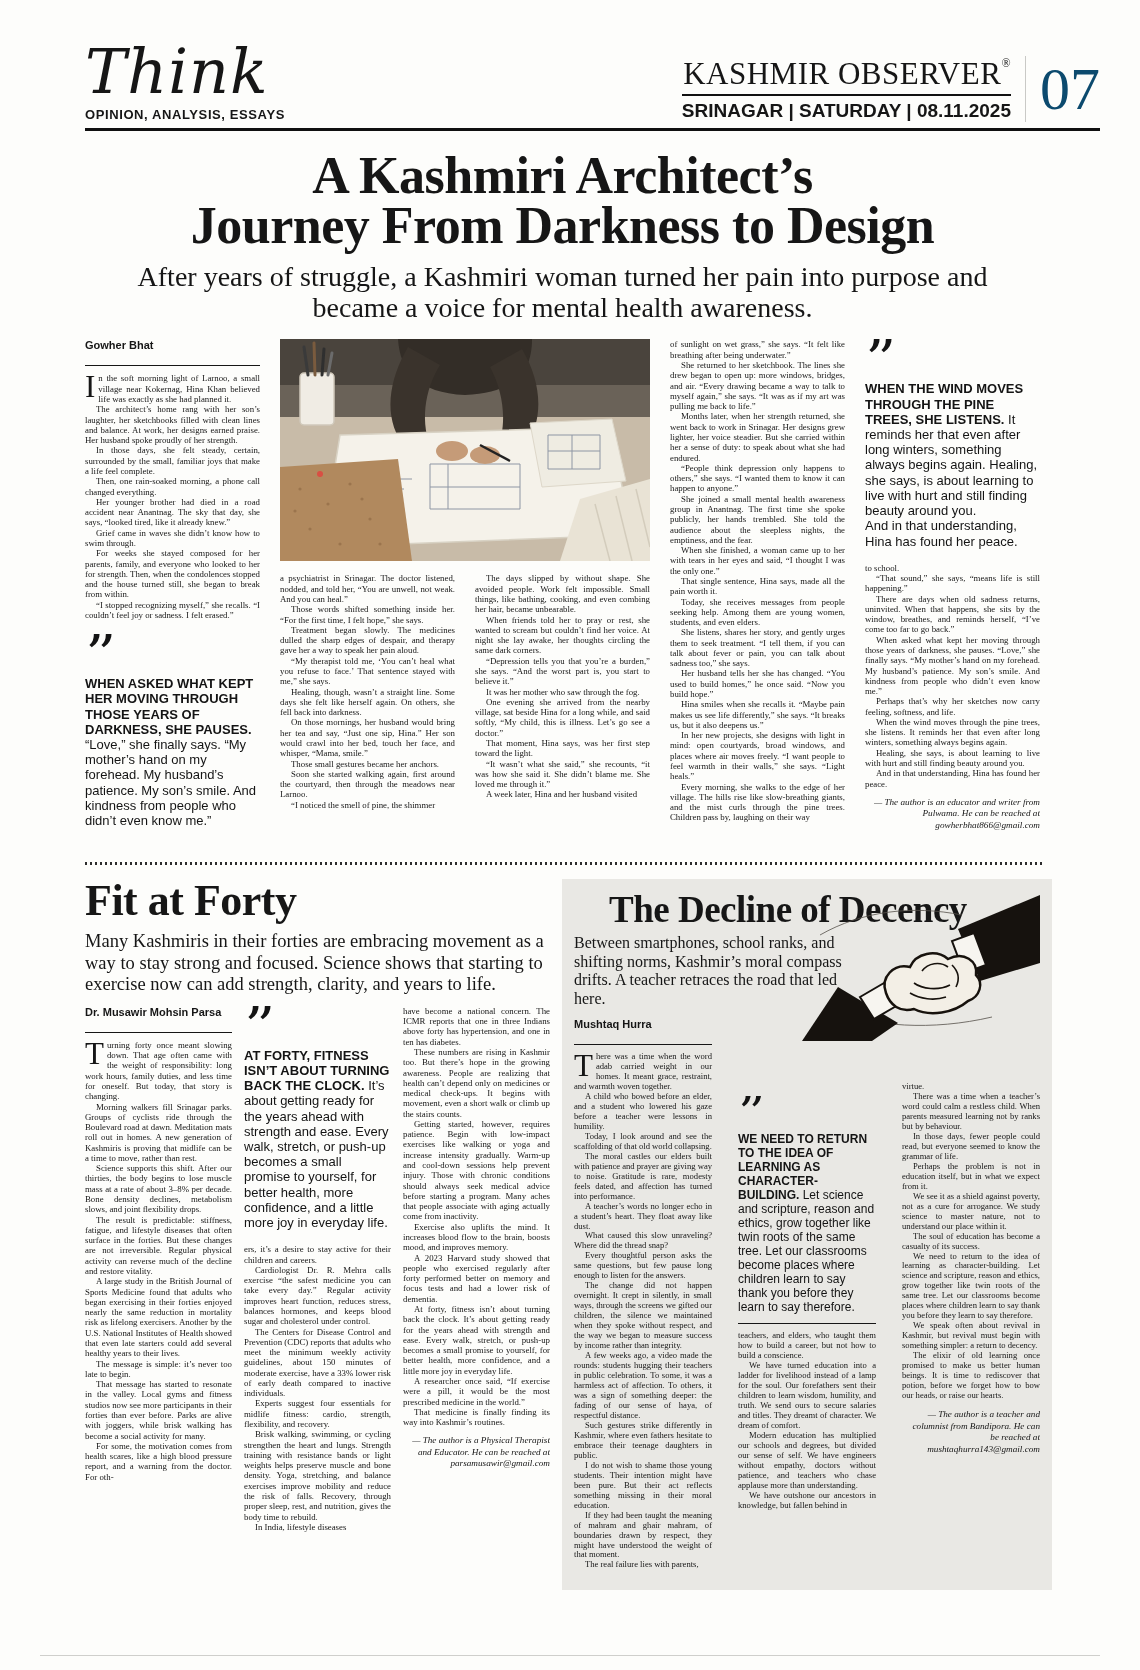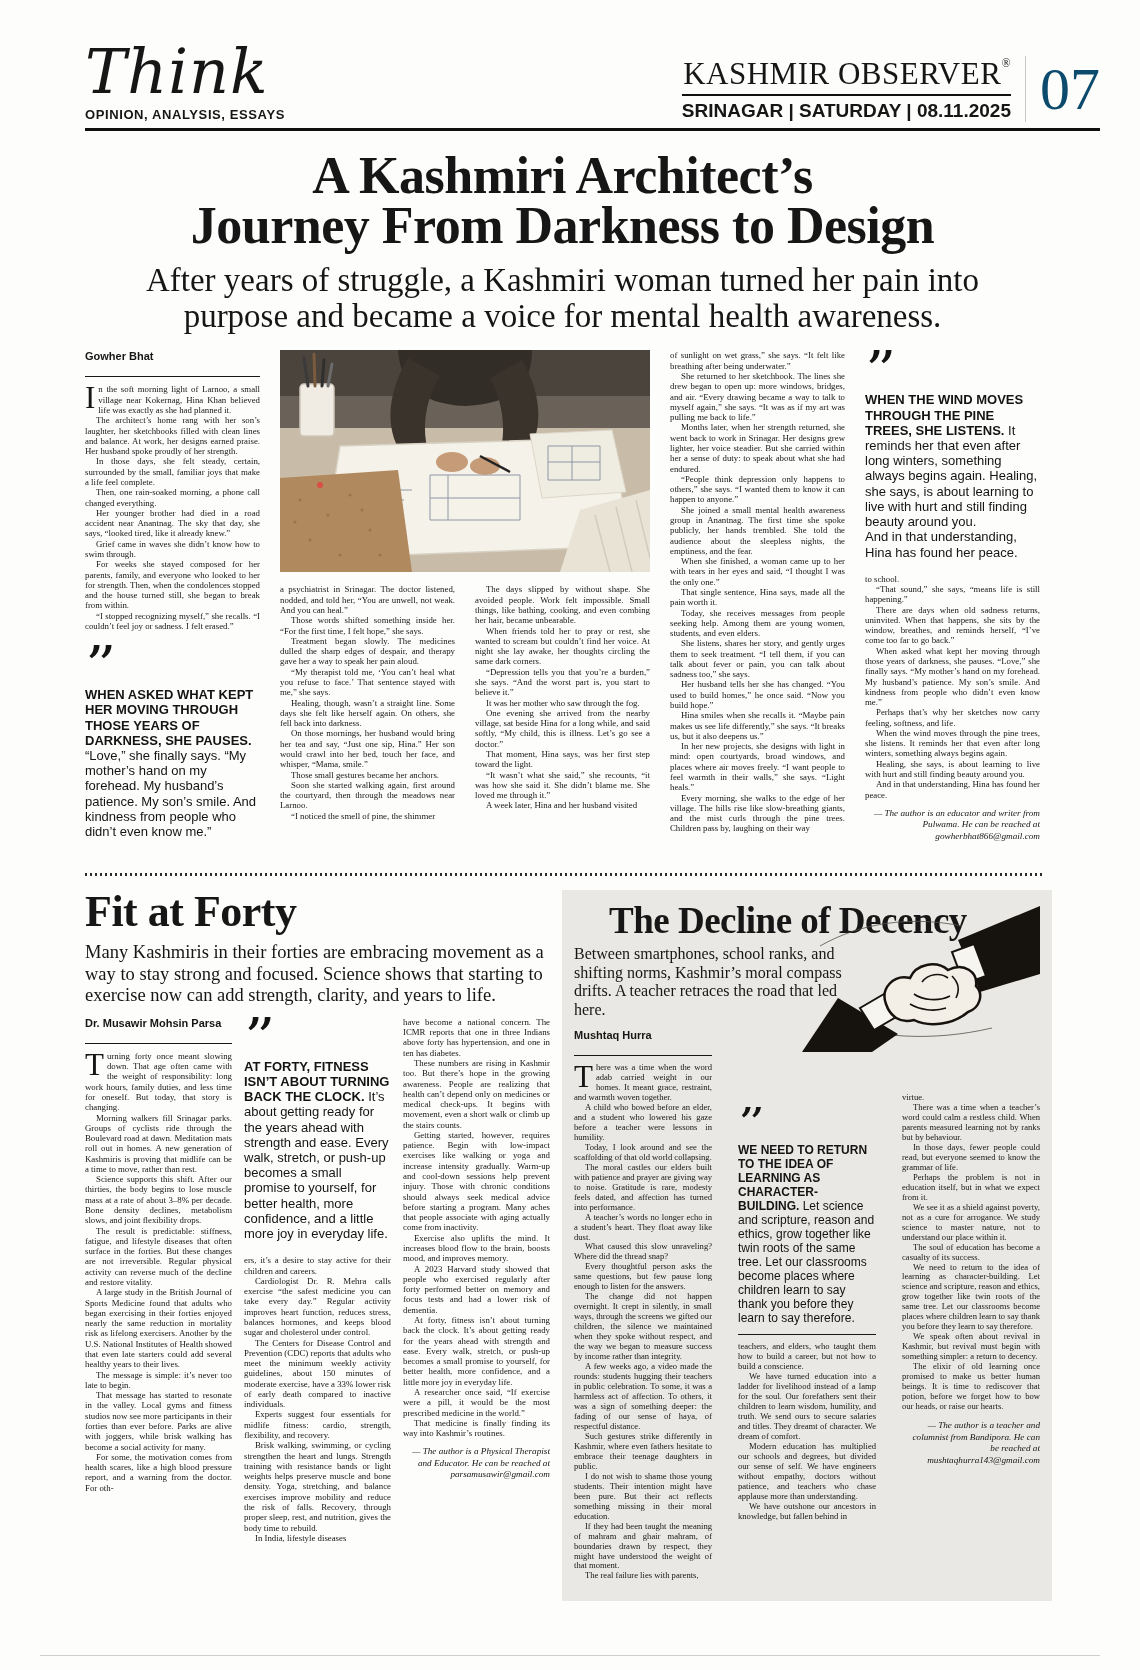--- a/index.html
+++ b/index.html
@@ -13,21 +13,21 @@
 .brand-block{text-align:right;}
 .brand{font-family:"Liberation Serif",serif;font-size:31px;letter-spacing:.5px;border-bottom:2px solid #111;padding-bottom:2px;white-space:nowrap;}
 .brand .reg{font-size:12px;vertical-align:top;}
 .dateline{font-family:"Liberation Sans",sans-serif;font-weight:bold;font-size:19px;margin-top:4px;white-space:nowrap;}
 .mast-divider{width:1px;height:66px;background:#c9c9c6;}
 .pageno{font-size:60px;color:#0c4a6e;line-height:1;}
 .rule-heavy{width:1015px;border-top:3px solid #101010;margin-top:6px;}
 
 .a1{width:955px;margin-top:20px;}
 .a1-headline{text-align:center;font-weight:bold;font-size:52px;line-height:.97;letter-spacing:-.5px;}
-.a1-deck{text-align:center;font-size:33px;line-height:1.1;margin:10px auto 8px;max-width:900px;}
+.a1-deck{text-align:center;font-size:28px;line-height:1.1;margin:10px auto 8px;max-width:900px;}
 .a1-body{position:relative;display:grid;grid-template-columns:repeat(5,1fr);column-gap:20px;height:505px;margin-top:16px;overflow:hidden;}
 .photo{position:absolute;left:195px;top:0;width:370px;height:222px;}
 .pad-photo{padding-top:234px;}
 
 .textcol{font-size:8.8px;line-height:1.17;text-align:justify;}
 .textcol p{text-indent:11px;}
 .textcol p.dropcap,.textcol p.flush{text-indent:0;}
 p.dropcap::first-letter{float:left;font-size:31px;line-height:25px;padding:1px 3px 0 0;}
 .byline{font-family:"Liberation Sans",sans-serif;font-weight:bold;font-size:11px;border-bottom:1.5px solid #161616;padding-bottom:14px;margin-bottom:7px;}
 .credit{font-style:italic;font-size:9.2px;line-height:1.25;text-align:right;margin-top:8px;}

